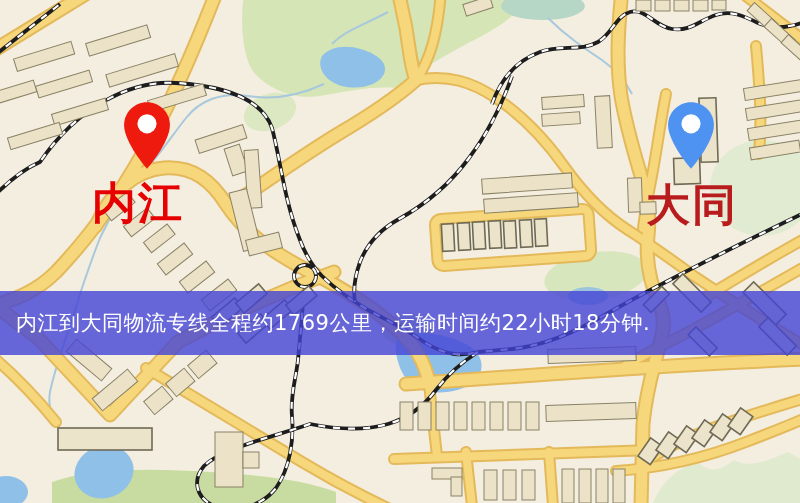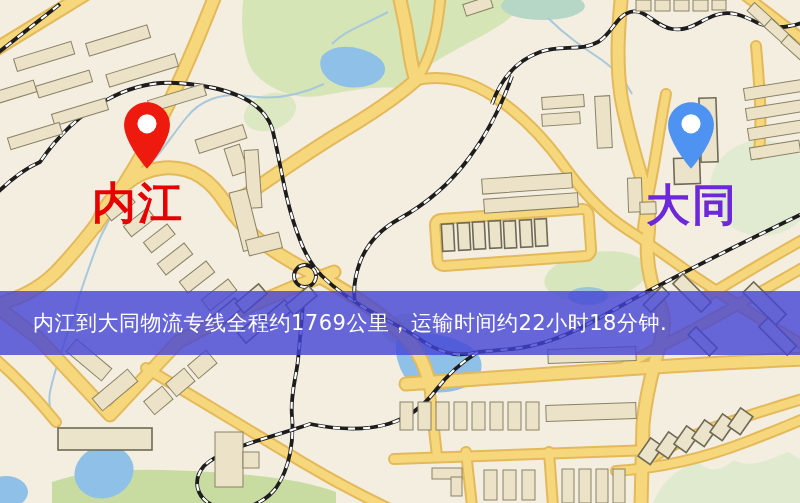--- a/index.html
+++ b/index.html
@@ -12,21 +12,21 @@
   .rf.minor{stroke-width:8;}
   .rail{fill:none;stroke:#1d1d1d;stroke-width:3.8;}
   .raild{fill:none;stroke:#ffffff;stroke-width:2.2;stroke-dasharray:7 8;}
   .b{fill:#ebe2c8;stroke:#8a8265;stroke-width:1;}
   .hb{fill:#ece4ca;stroke:#6f6a55;stroke-width:1.6;}
   .stream{fill:none;stroke:#a8c8dc;stroke-width:2;}
   .city-label{position:absolute;font-size:44px;font-weight:bold;letter-spacing:2px;
               text-shadow:0 0 2px rgba(255,255,255,.35);white-space:nowrap;text-align:right;}
   #banner{position:absolute;left:0;top:291px;width:800px;height:64px;
           display:flex;align-items:center;}
-  #banner-text{color:#fff;font-size:21px;padding-left:33px;letter-spacing:.5px;white-space:nowrap;}
+  #banner-text{color:#fff;font-size:21px;padding-left:16px;letter-spacing:.5px;white-space:nowrap;}
   .pin{position:absolute;width:50px;height:73px;}
 </style>
 </head>
 <body>
 
 <div id="stage">
 
   <svg id="map-svg" viewBox="0 0 800 503" xmlns="http://www.w3.org/2000/svg">
 
     <rect x="-2" y="-2" width="804" height="507" fill="#f4eee1"></rect>
@@ -263,15 +263,15 @@
   <svg class="pin" style="left:122px;top:99px;" viewBox="0 0 24 34">
     <path d="M12,1 C5.9,1 1,5.9 1,12 C1,20.5 12,33 12,33 C12,33 23,20.5 23,12 C23,5.9 18.1,1 12,1 Z" fill="#ee1a0e"></path>
     <circle cx="12" cy="11.4" r="4.6" fill="#ffffff"></circle>
   </svg>
   <div class="city-label" style="left: 92px; top: 174px; color: rgb(230, 0, 0);">内江</div>
 
   <svg class="pin" style="left:666px;top:99px;" viewBox="0 0 24 34">
     <path d="M12,1 C5.9,1 1,5.9 1,12 C1,20.5 12,33 12,33 C12,33 23,20.5 23,12 C23,5.9 18.1,1 12,1 Z" fill="#4e93f2"></path>
     <circle cx="12" cy="11.4" r="4.6" fill="#ffffff"></circle>
   </svg>
-  <div class="city-label" style="left: 646px; top: 176px; color: #6d28d9;">大同</div>
+  <div class="city-label" style="left: 646px; top: 176px; color: #b91c1c;">大同</div>
 
 </div>
 
 </body></html>

